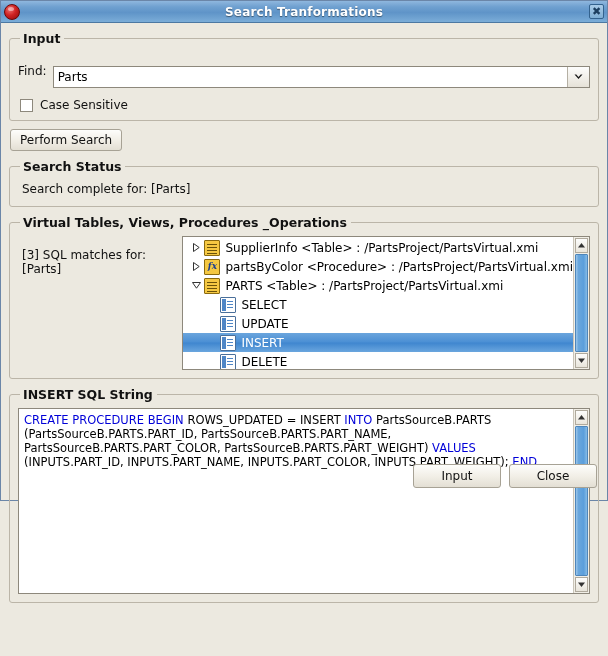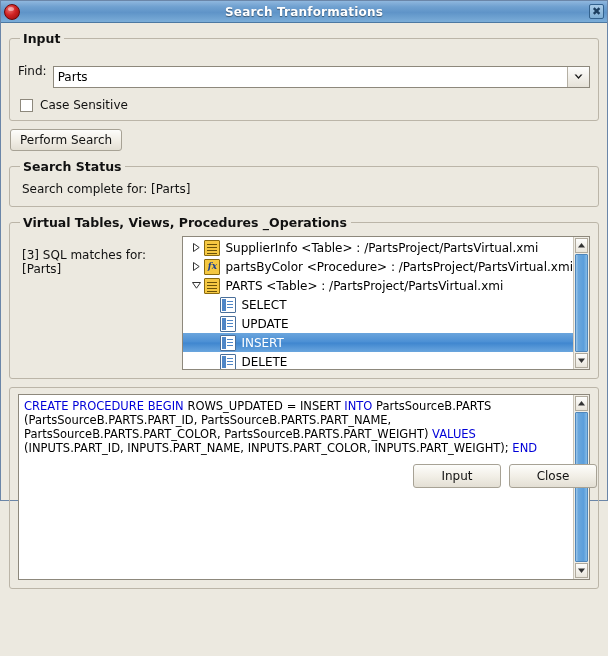--- a/index.html
+++ b/index.html
@@ -329,20 +329,21 @@
           <div class="sb-btn">
             <svg width="7" height="5" viewBox="0 0 7 5">
                 <path d="M0 0.5 L7 0.5 L3.5 5 Z" fill="#333"></path>
               </svg>
           </div>
         </div>
       </div>
     </fieldset>
 
     <fieldset class="group">
+      <legend>INSERT SQL String</legend>
       <div class="sql-wrap">
         <div class="sql-text" id="sqltext"><span class="kw">CREATE PROCEDURE BEGIN</span><span> ROWS_UPDATED = INSERT </span><span class="kw">INTO</span><span> PartsSourceB.PARTS (PartsSourceB.PARTS.PART_ID, PartsSourceB.PARTS.PART_NAME, PartsSourceB.PARTS.PART_COLOR, PartsSourceB.PARTS.PART_WEIGHT) </span><span class="kw">VALUES</span><span> (INPUTS.PART_ID, INPUTS.PART_NAME, INPUTS.PART_COLOR, INPUTS.PART_WEIGHT); </span><span class="kw">END</span></div>
         <div class="vscroll">
           <div class="sb-btn">
             <svg width="7" height="5" viewBox="0 0 7 5">
                 <path d="M3.5 0 L7 4.5 L0 4.5 Z" fill="#333"></path>
               </svg>
           </div>
           <div class="sb-track">
             <div class="sb-thumb"></div>

